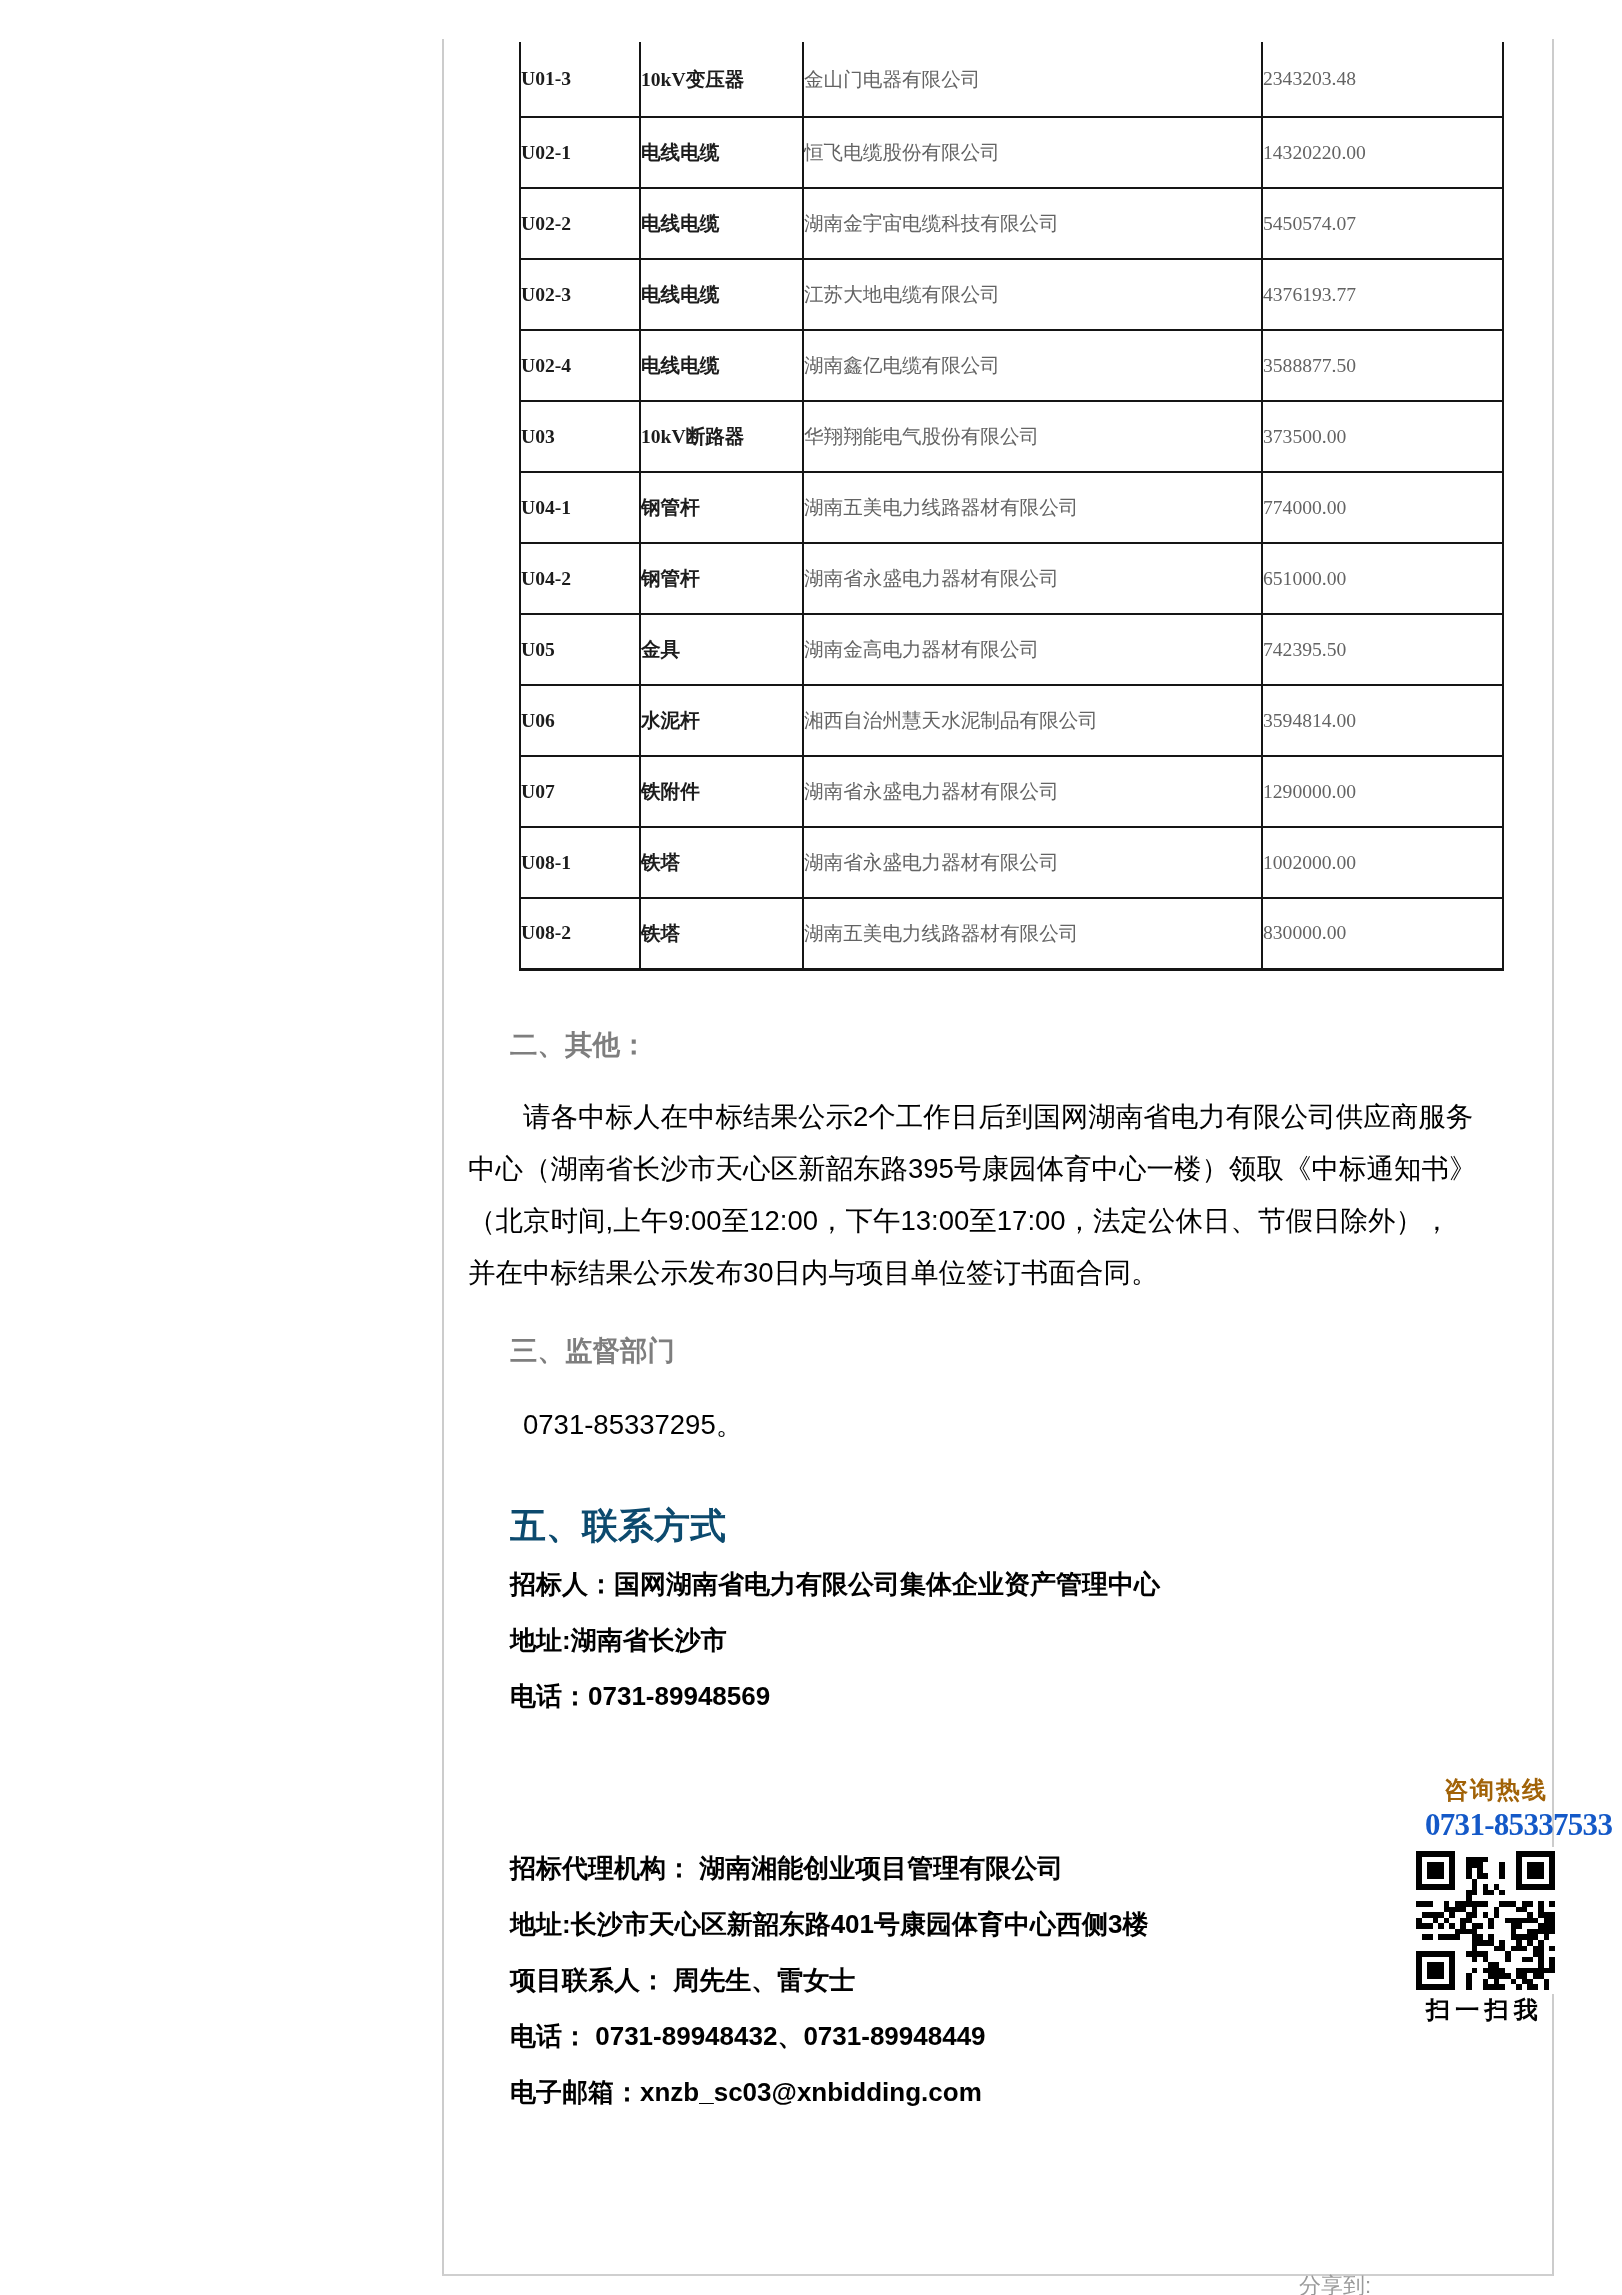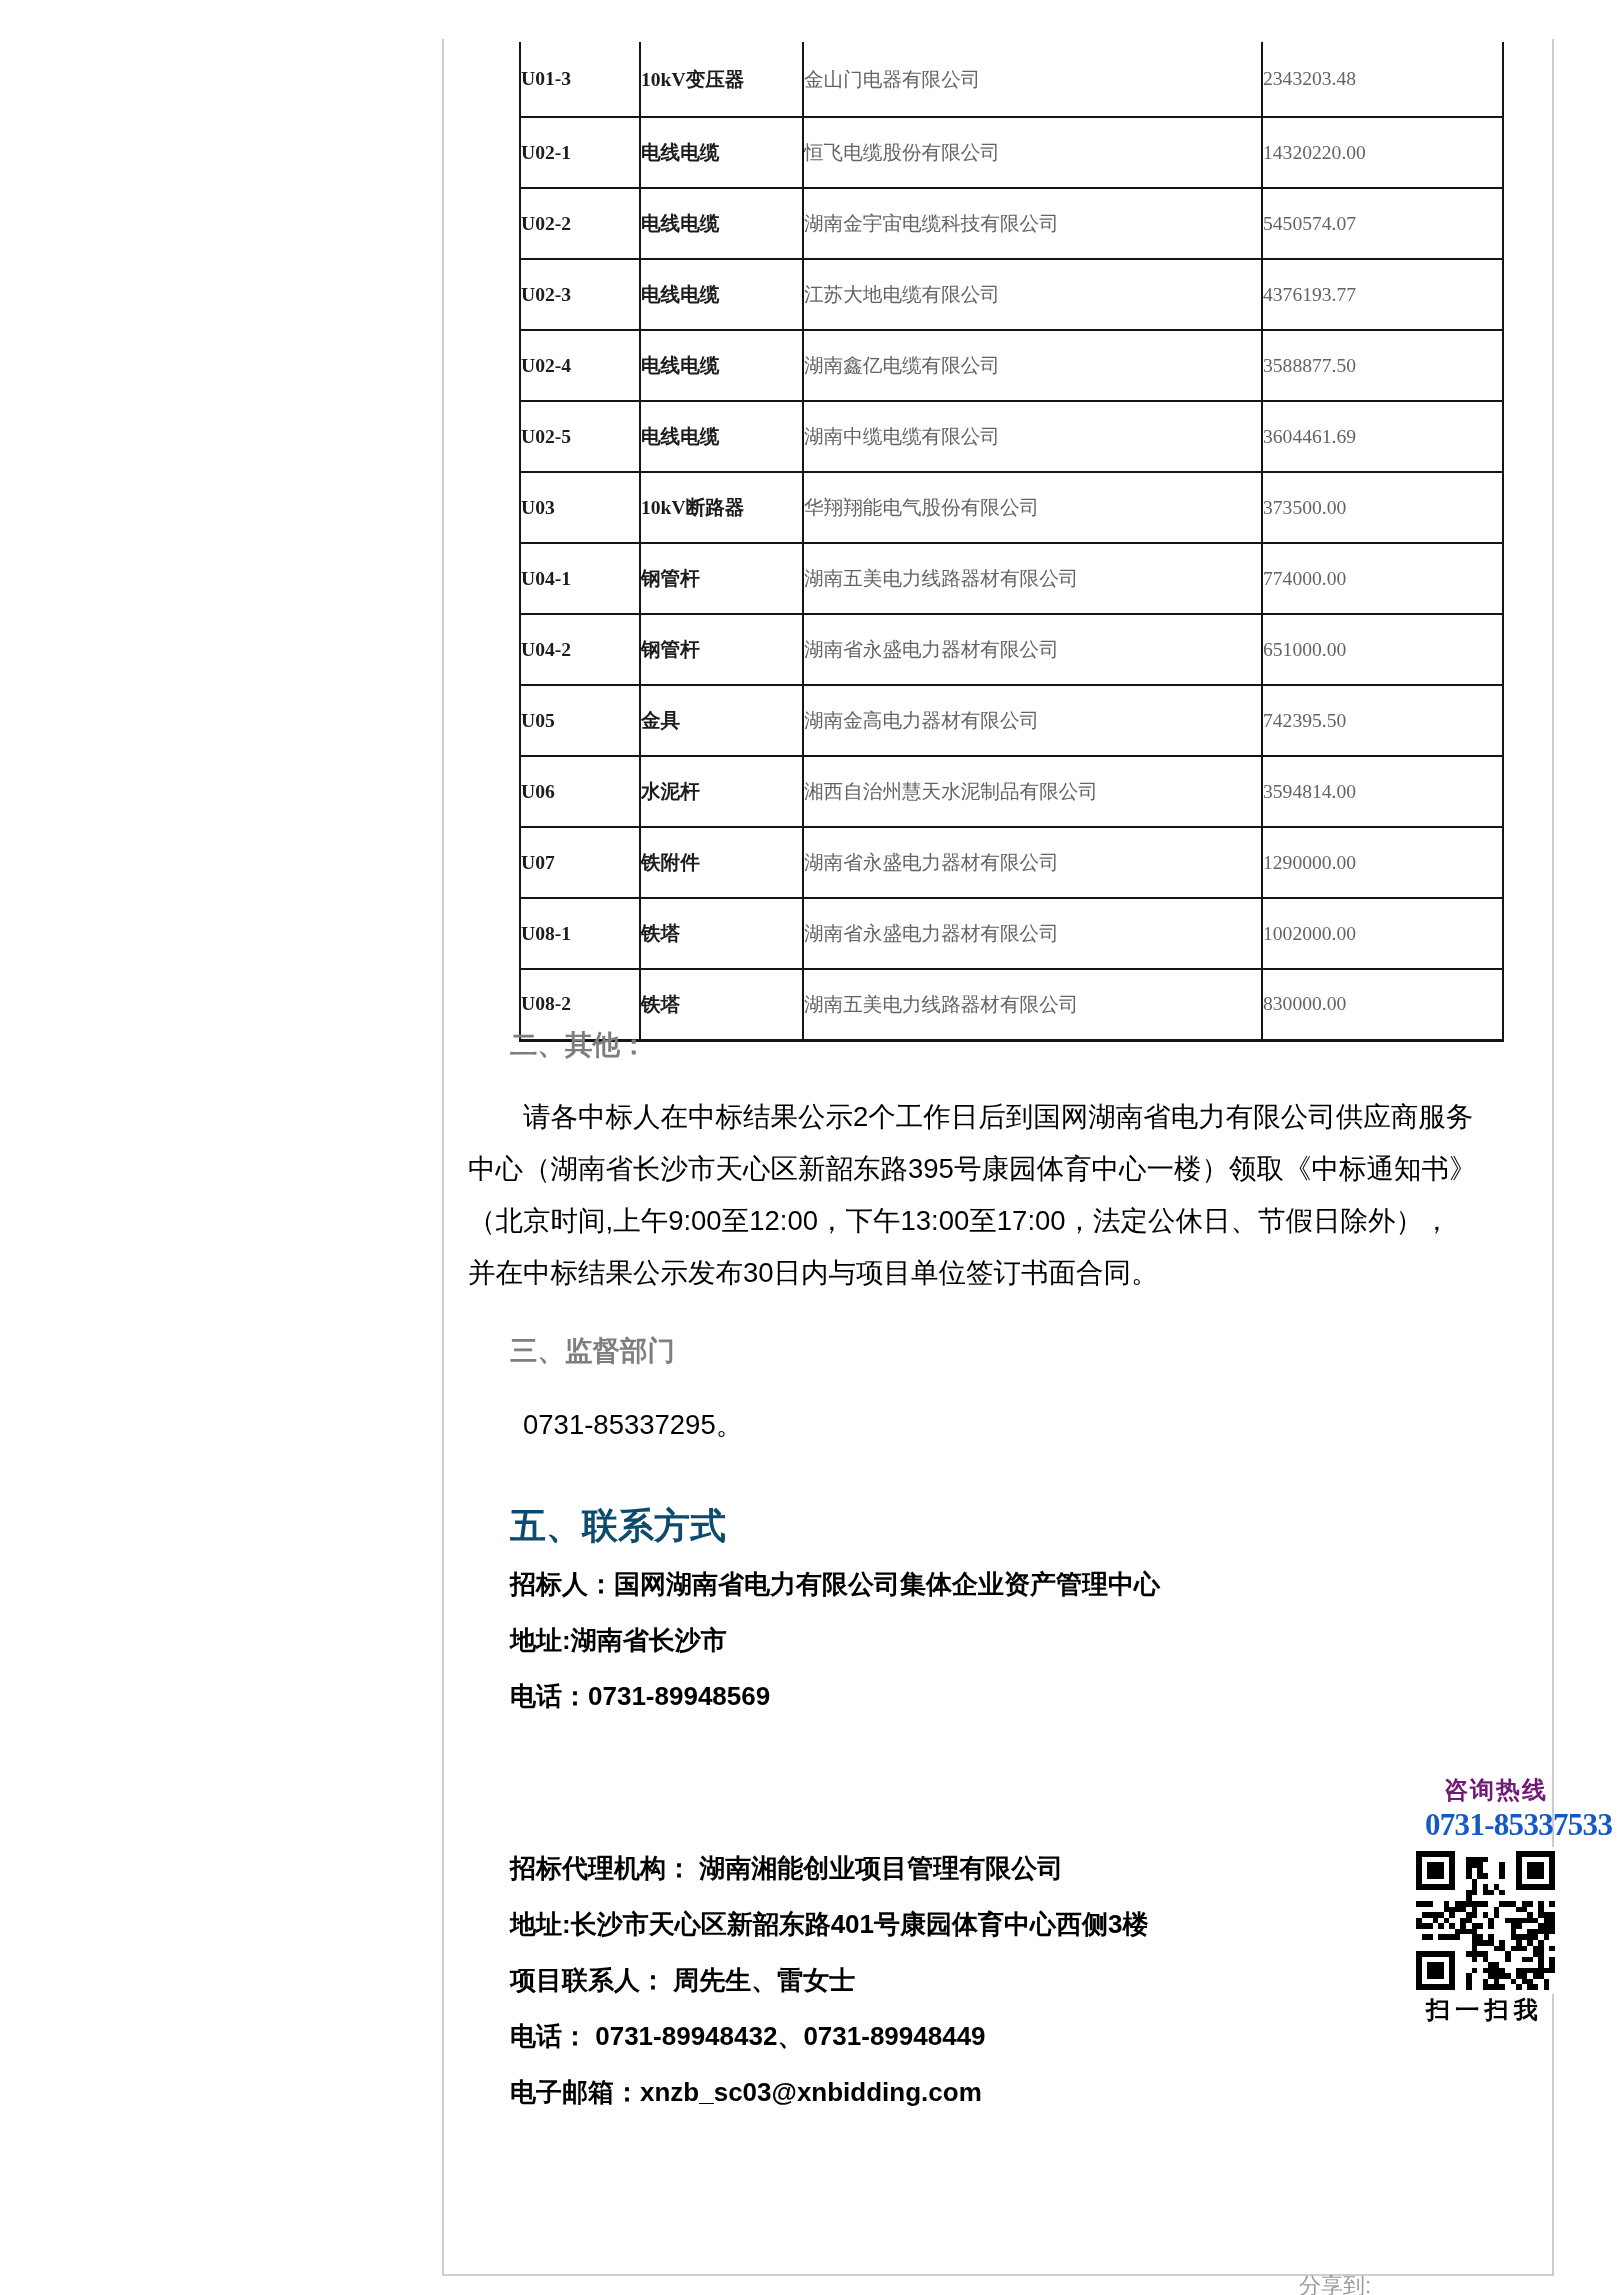--- a/index.html
+++ b/index.html
@@ -129,26 +129,20 @@
           <td class="c2">江苏大地电缆有限公司</td>
           <td class="c3">4376193.77</td>
         </tr>
         <tr>
           <td class="c0">U02-4</td>
           <td class="c1">电线电缆</td>
           <td class="c2">湖南鑫亿电缆有限公司</td>
           <td class="c3">3588877.50</td>
         </tr>
         <tr>
-          <td class="c0">U02-5</td>
-          <td class="c1">电线电缆</td>
-          <td class="c2">湖南中缆电缆有限公司</td>
-          <td class="c3">3604461.69</td>
-        </tr>
-        <tr>
           <td class="c0">U03</td>
           <td class="c1">10kV断路器</td>
           <td class="c2">华翔翔能电气股份有限公司</td>
           <td class="c3">373500.00</td>
         </tr>
         <tr>
           <td class="c0">U04-1</td>
           <td class="c1">钢管杆</td>
           <td class="c2">湖南五美电力线路器材有限公司</td>
           <td class="c3">774000.00</td>
@@ -216,21 +210,21 @@
     </div>
 
   <div class="contact" style="top:1840px">
       <div class="contact-line">招标代理机构： 湖南湘能创业项目管理有限公司</div>
       <div class="contact-line">地址:长沙市天心区新韶东路401号康园体育中心西侧3楼</div>
       <div class="contact-line">项目联系人： 周先生、雷女士</div>
       <div class="contact-line">电话： 0731-89948432、0731-89948449</div>
       <div class="contact-line">电子邮箱：xnzb_sc03@xnbidding.com</div>
     </div>
 
-  <div class="hotline-label" style="color: #701a75;">咨询热线</div>
+  <div class="hotline-label" style="color: #a16207;">咨询热线</div>
   <div class="hotline-number" style="color: rgb(20, 89, 200);">0731-85337533</div>
 
   <div class="qr">
     <svg id="qr-svg" width="139" height="139" viewBox="0 0 25 25" shape-rendering="crispEdges">
         <rect x="0" y="0" width="25" height="25" fill="#fff"></rect>
         <rect x="0" y="0" width="7" height="7" fill="#000"></rect>
         <rect x="1" y="1" width="5" height="5" fill="#fff"></rect>
         <rect x="2" y="2" width="3" height="3" fill="#000"></rect>
         <rect x="18" y="0" width="7" height="7" fill="#000"></rect>
         <rect x="19" y="1" width="5" height="5" fill="#fff"></rect>

